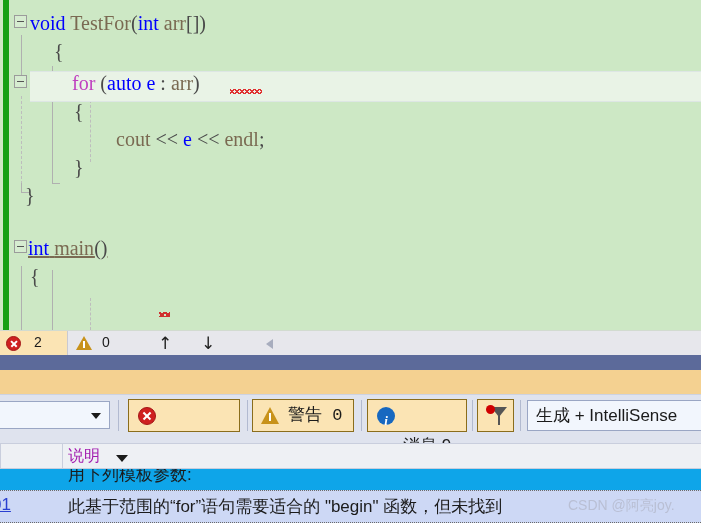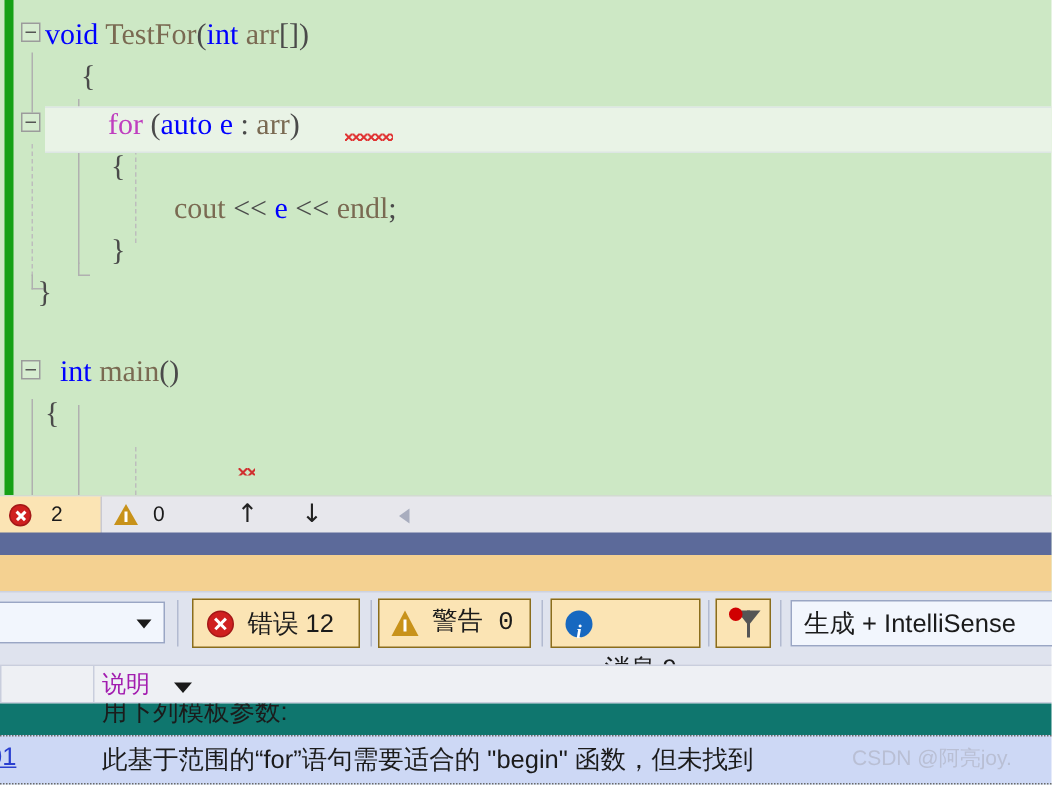--- a/index.html
+++ b/index.html
@@ -372,21 +372,21 @@
     width: 0; height: 0;
     border-left: 6px solid transparent;
     border-right: 6px solid transparent;
     border-top: 7px solid #1a1a1a;
   }
 
   #el-row-clipped {
     position: absolute;
     left: 0; top: 469px;
     width: 701px; height: 21px;
-    background: #0f766e;
+    background: #0ea5e9;
     overflow: hidden;
   }
   #el-row-clipped .txt {
     position: absolute;
     left: 68px; top: -6px;
     font-size: 17px;
     color: #1b1b1b;
     white-space: nowrap;
     font-family: "Liberation Sans", sans-serif;
   }
@@ -462,21 +462,21 @@
   <div class="squiggle" style="left:230px; top:89px; width:32px;"></div>
 
   <div class="code-line" style="top:96px; left:74px;"><span class="punct">{</span></div>
 
   <div class="code-line" style="top:124px; left:116px;"><span class="ident">cout</span><span class="plain"> </span><span class="punct">&lt;&lt;</span><span class="plain"> </span><span class="kw">e</span><span class="plain"> </span><span class="punct">&lt;&lt;</span><span class="plain"> </span><span class="ident">endl</span><span class="punct">;</span></div>
 
   <div class="code-line" style="top:152px; left:74px;"><span class="punct">}</span></div>
 
   <div class="code-line" style="top:180px; left:25px;"><span class="punct">}</span></div>
 
-  <div class="code-line" style="top:233px; left:40px;"><span class="kw">int</span><span class="plain"> </span><span class="ident">main</span><span class="punct">()</span></div>
+  <div class="code-line" style="top:233px; left:28px;text-decoration:underline;"><span class="kw">int</span><span class="plain"> </span><span class="ident">main</span><span class="punct">()</span></div>
 
   <div class="code-line" style="top:261px; left:30px;"><span class="punct">{</span></div>
 
   <div class="squiggle-sm" style="left:159px; top:312px;"></div>
 </div>
 
 <div id="status-strip">
   <div id="err-count-box">
     <span class="stat-icon-err"></span>
     <span class="stat-num" style="left:34px;">2</span>
@@ -495,21 +495,20 @@
 <div id="el-toolbar">
 
   <div id="search-box">
     <span class="caret"></span>
   </div>
 
   <div class="sep" style="left:118px;"></div>
 
   <div class="tbtn" style="left:128px; width:112px;">
     <span class="icon-err-circle"></span>
-    <span class="lbl" style="left:36px;">错误 12</span>
   </div>
 
   <div class="sep" style="left:247px;"></div>
 
   <div class="tbtn" style="left:252px; width:102px;font-family:Liberation Mono, monospace;">
     <span class="icon-warn-tri"></span>
     <span class="lbl" style="left:35px;">警告 0</span>
   </div>
 
   <div class="sep" style="left:361px;"></div>

